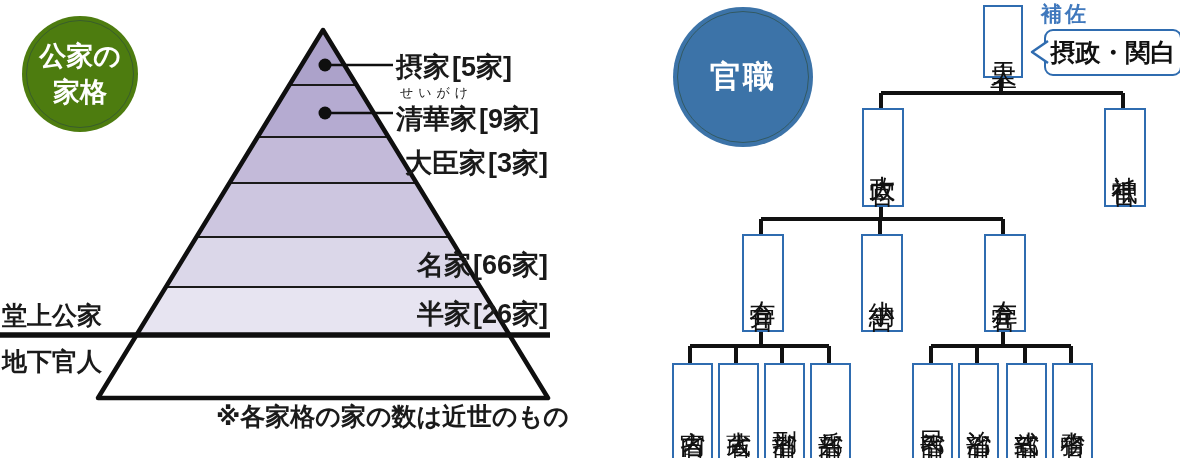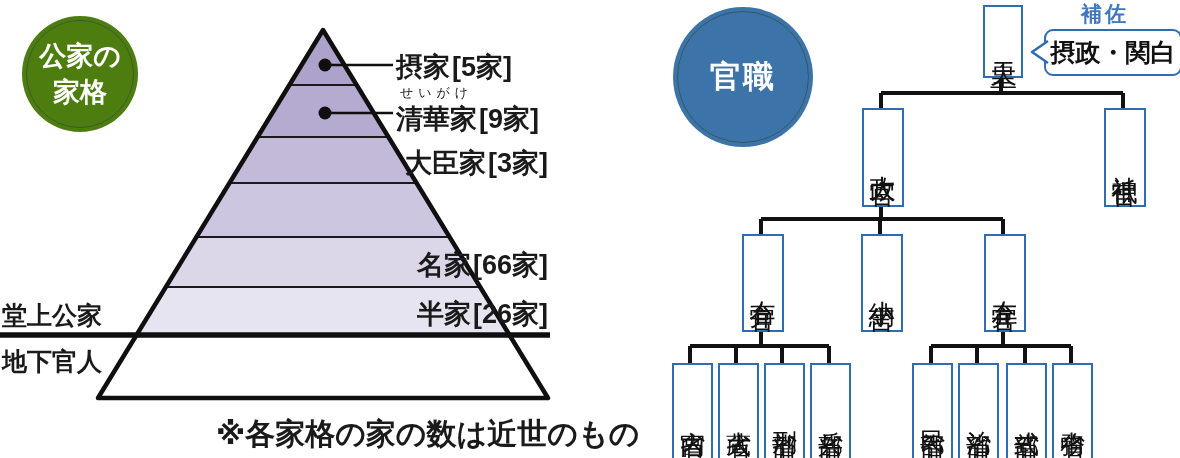--- a/index.html
+++ b/index.html
@@ -17,39 +17,39 @@
 
   
   .pyr-label{position:absolute;left:98px;width:450px;text-align:right;font-size:27px;font-weight:700;
              white-space:nowrap;z-index:2;}
   .callout{position:absolute;left:396px;font-size:27px;font-weight:700;white-space:nowrap;z-index:2;}
   .rb{position:relative;display:inline-block;}
   .fg{position:absolute;left:50%;transform:translateX(-50%);top:-17px;font-size:13px;font-weight:400;
       letter-spacing:5px;white-space:nowrap;}
   .ct{margin-left:2px;}
   .side-label{position:absolute;left:2px;font-size:25px;font-weight:700;white-space:nowrap;z-index:2;}
-  .note{position:absolute;left:216px;top:414px;font-size:30px;font-weight:700;white-space:nowrap;z-index:2;}
+  .note{position:absolute;left:216px;top:400px;font-size:25px;font-weight:700;white-space:nowrap;z-index:2;}
 
   
   .obox{position:absolute;background:#fff;border:2.5px solid #2f6cb0;z-index:2;
         display:flex;align-items:center;justify-content:center;
         writing-mode:vertical-rl;text-orientation:upright;
         font-size:26px;font-weight:400;color:#111;letter-spacing:2px;line-height:1;}
   .n-tenno{left:983px;top:5px;width:36px;height:69px;font-size:27px;}
   .n-dajokan{left:862px;top:108px;width:38px;height:95px;}
   .n-jingikan{left:1104px;top:108px;width:38px;height:95px;}
   .n-ubenkan{left:742px;top:234px;width:38px;height:94px;}
   .n-shonagon{left:861px;top:234px;width:38px;height:94px;}
   .n-sabenkan{left:984px;top:234px;width:38px;height:94px;}
   .ministry{top:363px;width:37px;height:94px;font-size:25px;letter-spacing:1px;}
   .m0{left:672px;} .m1{left:718px;} .m2{left:764px;} .m3{left:810px;}
   .m4{left:912px;} .m5{left:958px;} .m6{left:1006px;} .m7{left:1052px;}
 
   .hosa{position:absolute;left:1041px;top:0px;font-size:21px;font-weight:700;color:#3f78bd;
-        letter-spacing:3px;z-index:2;margin-left:40px;}
+        letter-spacing:3px;z-index:2;}
   .bubble{position:absolute;left:1044px;top:29px;width:134px;height:43px;background:#fff;
           border:2.5px solid #2f6cb0;border-radius:9px;z-index:2;
           display:flex;align-items:center;justify-content:center;
           font-size:25px;font-weight:700;color:#111;white-space:nowrap;}
   .bubble svg.tail{position:absolute;left:-17px;top:8px;overflow:visible;}
 </style>
 </head>
 <body>
 
 <div id="canvas">

